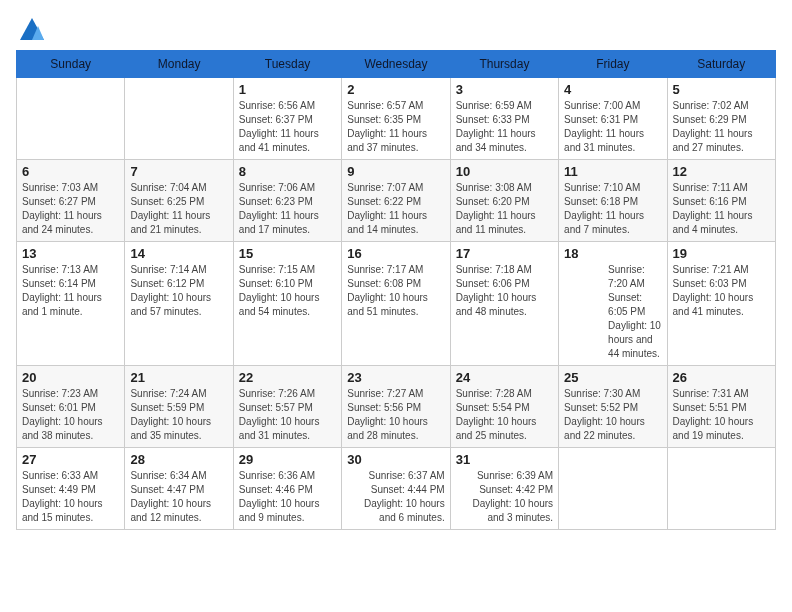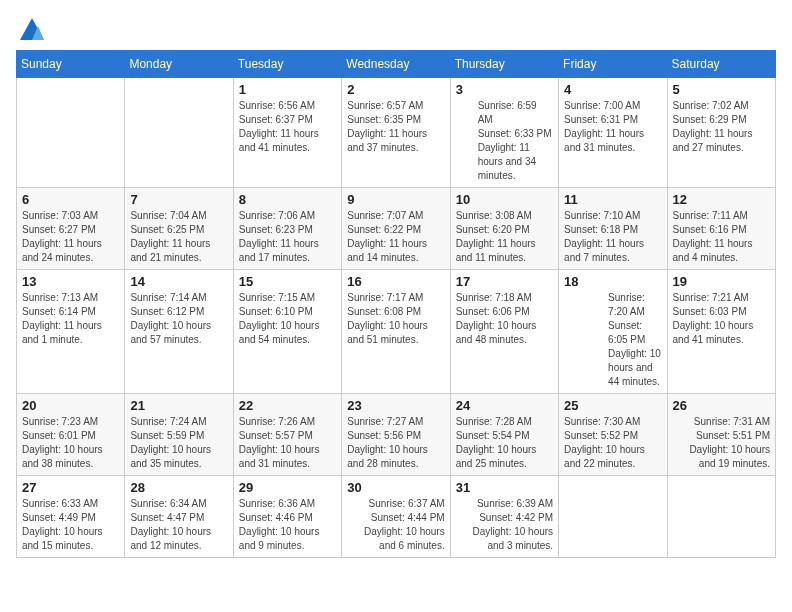--- a/index.html
+++ b/index.html
@@ -52,23 +52,23 @@
       font-size: 16px;
       color: #555;
     }
     .calendar {
       width: 100%;
       border-collapse: collapse;
       font-size: 11px;
     }
     .calendar th {
       background: #2a76d2;
-      color: #fef9c3;
+      color: #0f172a;
       padding: 6px 4px;
-      text-align: left;
+      text-align: center;
       font-size: 12px;
       font-weight: normal;
       border: 1px solid #2a76d2;
     }
     .calendar td {
       border: 1px solid #ccc;
       vertical-align: top;
       padding: 4px 5px;
       min-height: 80px;
       height: 80px;
@@ -138,21 +138,21 @@
 Daylight: 11 hours and 41 minutes.</div>
         </td>
         <td>
           <span class="day-number">2</span>
           <div class="day-info" style="white-space: pre-line;">Sunrise: 6:57 AM
 Sunset: 6:35 PM
 Daylight: 11 hours and 37 minutes.</div>
         </td>
         <td>
           <span class="day-number">3</span>
-          <div class="day-info" style="white-space: pre-line; margin-left: 22px;">Sunrise: 6:59 AM
+          <div class="day-info" style="white-space: pre-line;">Sunrise: 6:59 AM
 Sunset: 6:33 PM
 Daylight: 11 hours and 34 minutes.</div>
         </td>
         <td>
           <span class="day-number">4</span>
           <div class="day-info" style="white-space: pre-line;">Sunrise: 7:00 AM
 Sunset: 6:31 PM
 Daylight: 11 hours and 31 minutes.</div>
         </td>
         <td>
@@ -282,21 +282,21 @@
 Daylight: 10 hours and 25 minutes.</div>
         </td>
         <td>
           <span class="day-number">25</span>
           <div class="day-info" style="white-space: pre-line;">Sunrise: 7:30 AM
 Sunset: 5:52 PM
 Daylight: 10 hours and 22 minutes.</div>
         </td>
         <td>
           <span class="day-number">26</span>
-          <div class="day-info" style="white-space: pre-line; text-align: right;">Sunrise: 7:31 AM
+          <div class="day-info" style="white-space: pre-line;">Sunrise: 7:31 AM
 Sunset: 5:51 PM
 Daylight: 10 hours and 19 minutes.</div>
         </td>
       </tr>
       <tr>
         <td>
           <span class="day-number">27</span>
           <div class="day-info" style="white-space: pre-line;">Sunrise: 6:33 AM
 Sunset: 4:49 PM
 Daylight: 10 hours and 15 minutes.</div>

